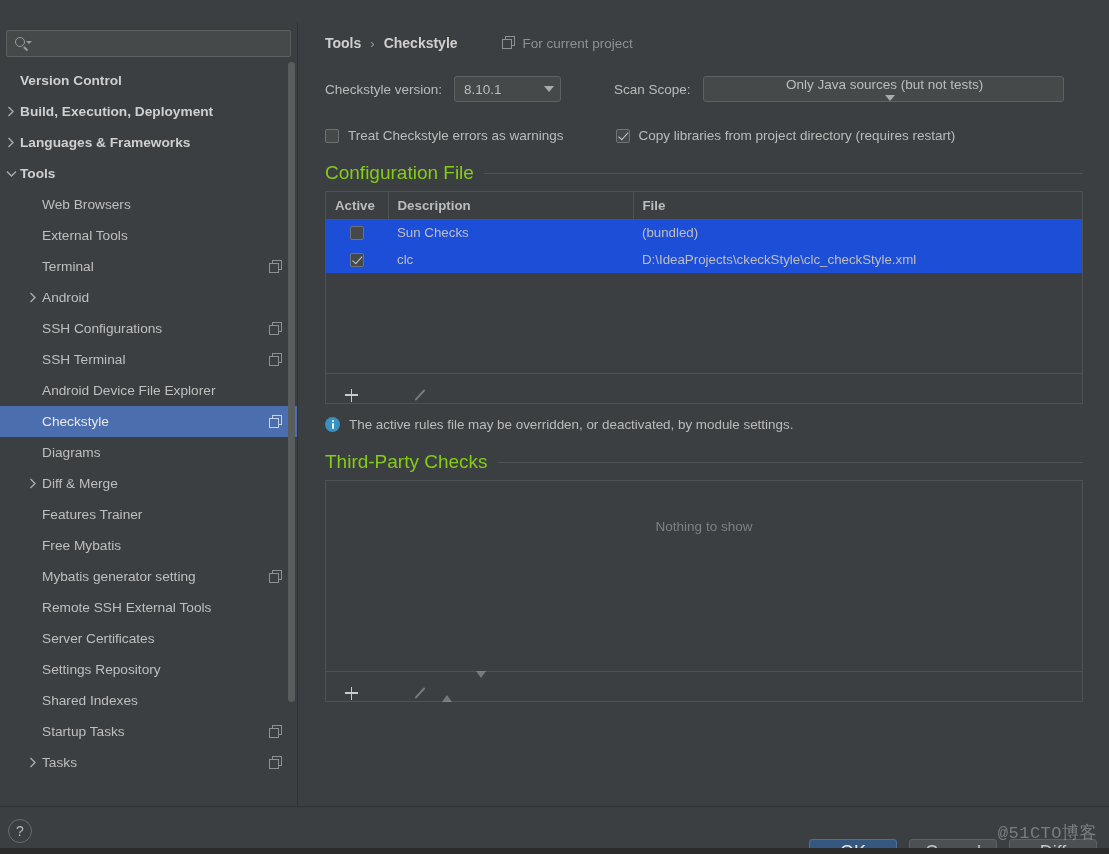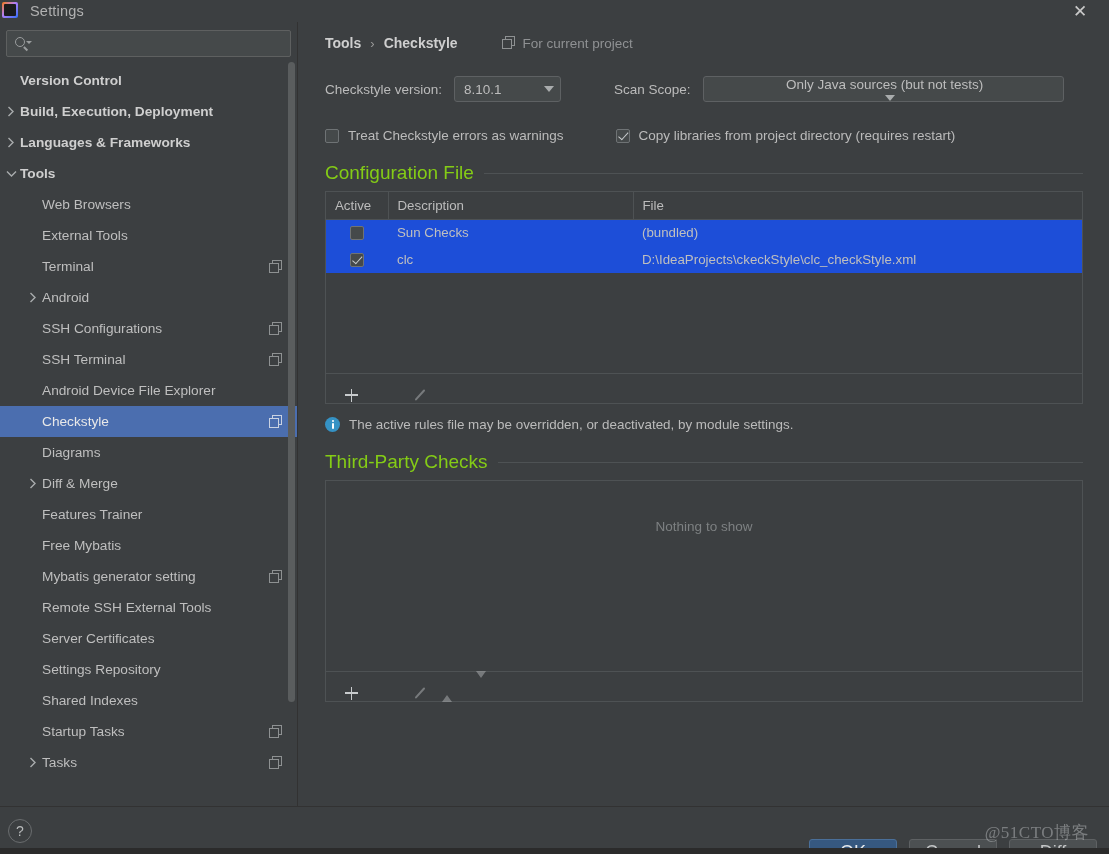--- a/index.html
+++ b/index.html
@@ -158,21 +158,21 @@
     flex: 1; height: 1px; background: #4e5254; margin-left: 10px;
   }
 
   
   .tbl-wrap {
     margin-top: 7px; border: 1px solid #4e5254; background: #3c3f41;
   }
   .tbl { width: 100%; border-collapse: collapse; }
   .tbl thead th {
     height: 27px; background: #3c3f41; color: #bcbcbc; font-size: 13.3px;
-    font-weight: normal; text-align: left; padding-left: 9px;
+    font-weight: bold; text-align: left; padding-left: 9px;
     border-bottom: 1px solid #4e5254; border-right: 1px solid #4e5254;
   }
   .tbl thead th:last-child { border-right: 0; }
   .tbl td {
     height: 27px; font-size: 13.3px; color: #bfbfbf; padding-left: 9px;
     border: 0;
   }
   .tbl tr.r-odd td { background: #1d4ed8; }
   .tbl tr.r-even td { background: #3c3f41; }
   .col-active { width: 62px; }
@@ -256,39 +256,34 @@
   .btn {
     height: 28px; min-width: 88px; border-radius: 3px; font-size: 18px;
     display: flex; align-items: center; justify-content: center;
     border: 1px solid #5e6163; background: #4c5052; color: #c3c5c6;
     margin-right: 12px; cursor: pointer; padding: 0 14px; margin-top: 44px;
   }
   .btn.primary { background: #365880; border-color: #4c7persistent; border-color: #4a6f99; color: #e6e9ec; }
   .btn.apply { position: relative; }
 
   .watermark {
-    position: absolute; right: 20px; bottom: 10px; font-size: 17px;
+    position: absolute; right: 12px; bottom: 10px; font-size: 17px;
     color: rgba(210,212,214,.42); letter-spacing: .5px; pointer-events: none;
-    font-family: Liberation Serif, serif; white-space: nowrap;
+    font-family: Liberation Mono, monospace; white-space: nowrap;
   }
   .bottom-strip {
     position: absolute; left: 0; bottom: 0; width: 1109px; height: 6px;
     background: #2b2b2b;
   }
 </style>
 </head>
 <body>
 
 <div class="app">
 
-  <div class="titlebar">
-    <div class="idea-logo"></div>
-    <div class="title-text">Settings</div>
-    <div class="close-btn">✕</div>
-  </div>
 
   <div class="sidebar">
     <div class="search-wrap">
       <div class="search-box">
         <div class="search-icon">
           <div class="lens"></div>
             <div class="handle"></div>
             <div class="caret"></div>
         </div>
         <input class="search-input" type="text" value="" placeholder="" style="">

